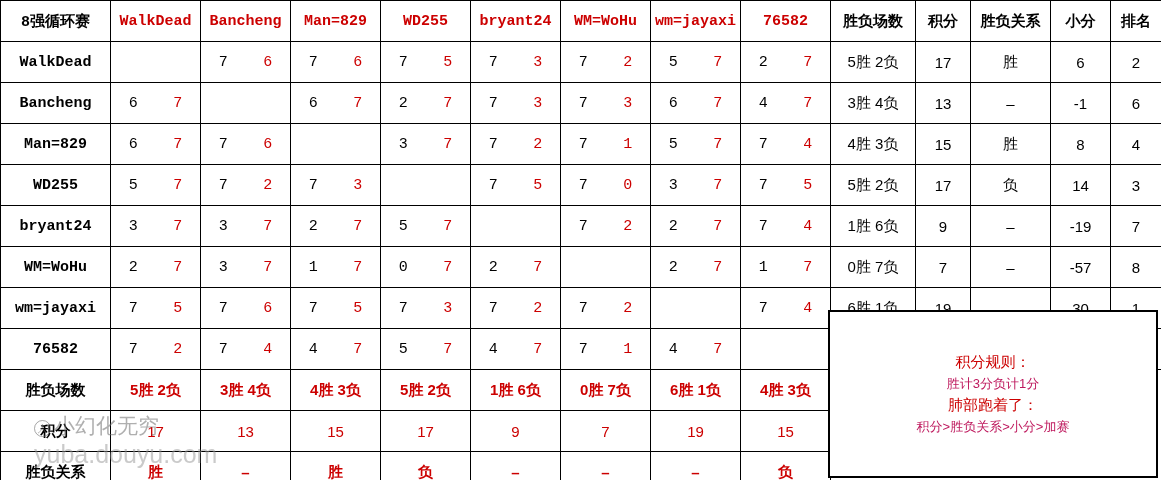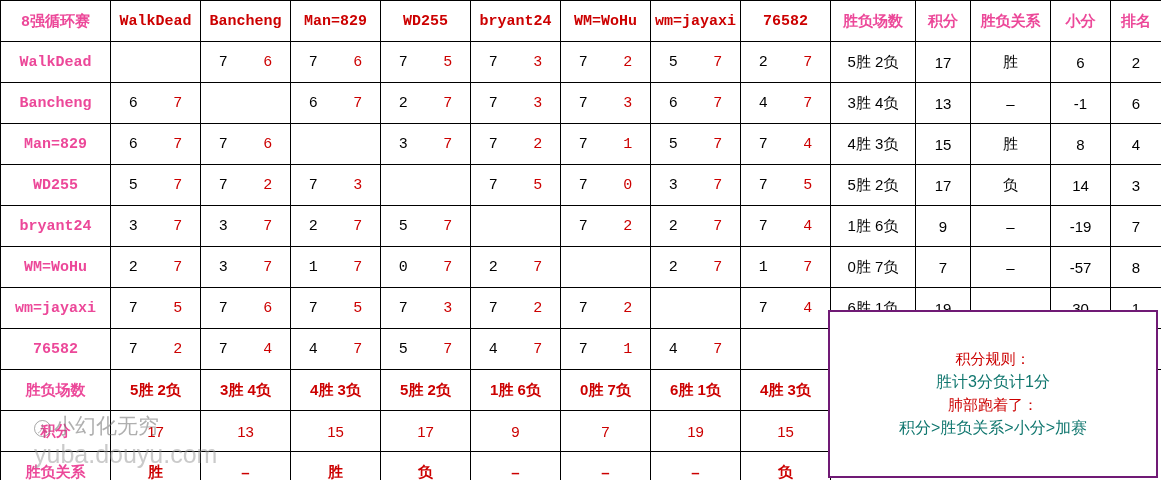--- a/index.html
+++ b/index.html
@@ -21,50 +21,50 @@
     border:1px solid #000000;
     text-align:center;
     vertical-align:middle;
     font-size:15px;
     padding:0;
     height:40px;
     background:#ffffff;
   }
   .hdr{font-family:"Liberation Mono", monospace;font-weight:bold;font-size:15px;}
   .hdr-red{color:#cc0000;}
-  .hdr-black{color:#ec4899;}
+  .hdr-black{color:#000000;}
   .diag{background:#d9d9cc;}
   .num-black{color:#000000;font-family:"Liberation Mono", monospace;font-size:15px;}
   .num-red{color:#cc0000;font-family:"Liberation Mono", monospace;font-size:15px;}
   .cell-pair{display:flex;width:100%;height:100%;align-items:center;}
   .cell-pair>span{flex:1;text-align:center;}
   .sum-red{color:#cc0000;font-size:15px;}
   .sum-black{color:#000000;font-size:15px;}
   .bold{font-weight:bold;}
 
   
 
   .rulebox{
     position:absolute;
     left:828px;
     top:310px;
     width:330px;
     height:168px;
-    border:2px solid #701a75;
+    border:2px solid #000000;
     background:#ffffff;
     box-sizing:border-box;
     display:flex;
     flex-direction:column;
     align-items:center;
     justify-content:center;
     gap:3px;
     z-index:5;
   }
   .rulebox .r-red{color:#cc0000;font-size:15px;}
-  .rulebox .r-black{color:#0f766e;font-size:16px;}
+  .rulebox .r-black{color:#be185d;font-size:13px;}
 
   .wm{
     position:absolute;
     color:rgba(120,120,120,0.45);
     font-size:22px;
     pointer-events:none;
     white-space:nowrap;
     margin-left:26px;
   }
   .wm1{left:8px;top:412px;font-size:21px;color:rgba(110,110,110,0.55);}

